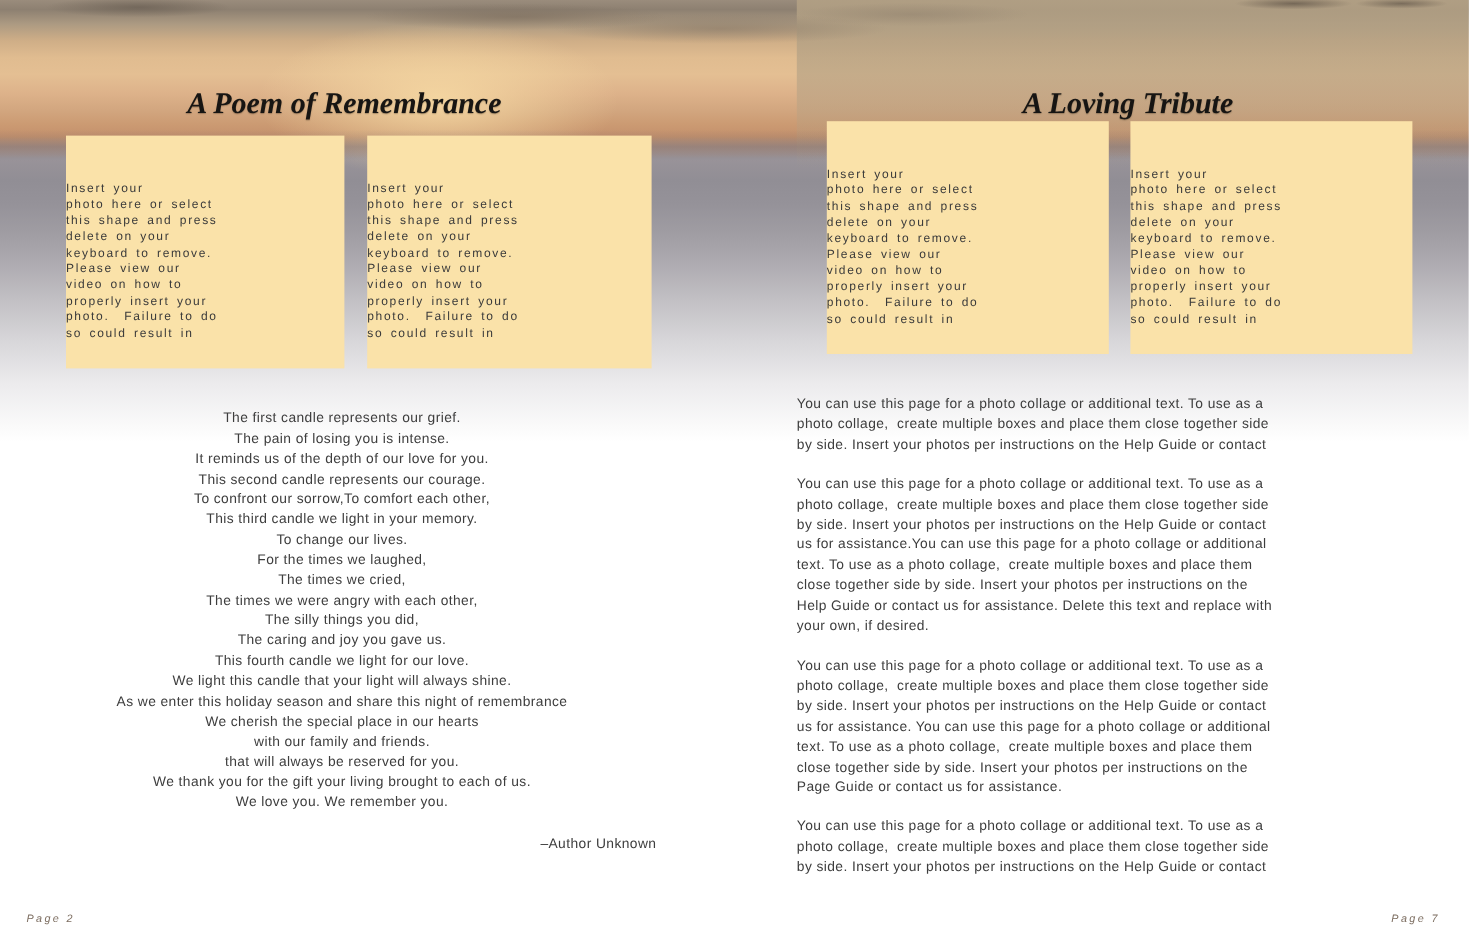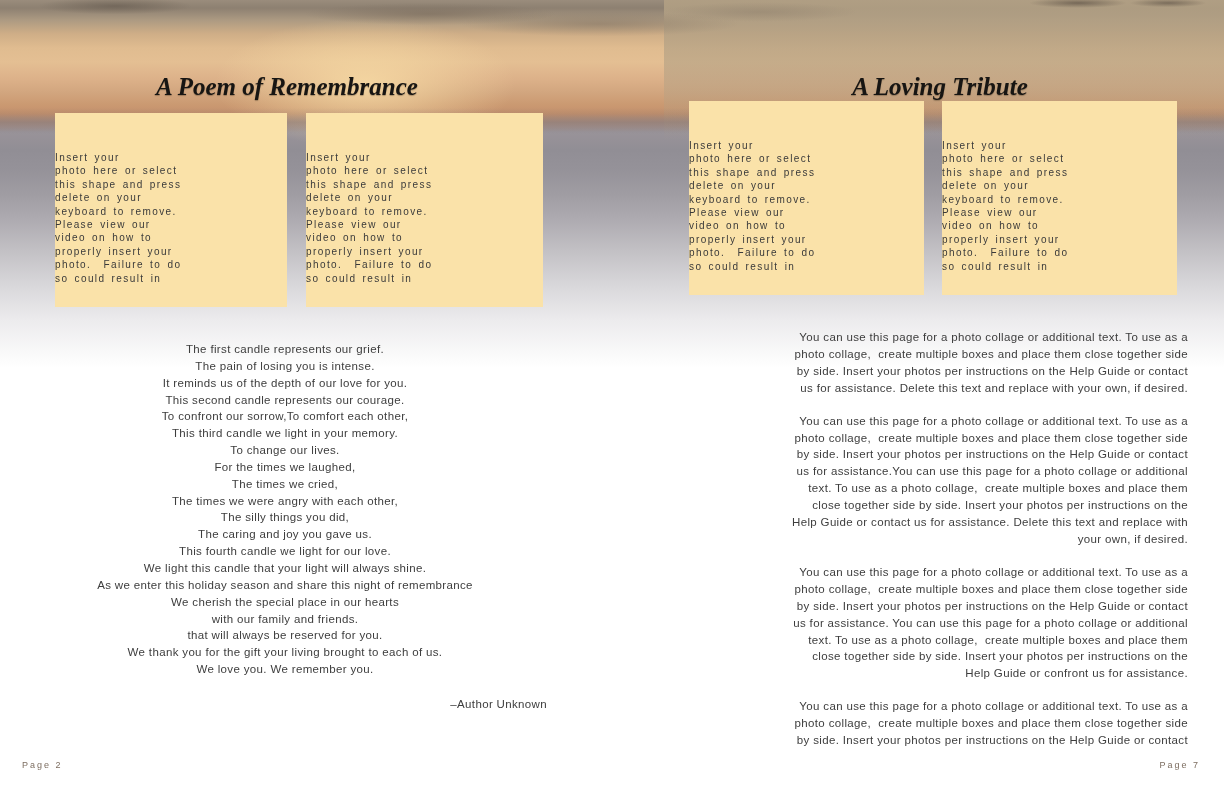--- a/index.html
+++ b/index.html
@@ -80,32 +80,33 @@
   }
   .attribution {
     margin-top: 18px;
     color: #3d3d3d;
     text-align: right;
   }
 
   
   .tribute-text {
     position: absolute; left: 664px; top: 329px; width: 524px;
-    text-align: right;
+    text-align: left;
     font-size: 11.5px; letter-spacing: 0.35px;
     line-height: 16.9px; color: #3d3d3d;
   }
   .para { margin: 0; }
   .para + .para { margin-top: 16px; }
 
   
   .pageno {
     position: absolute; top: 760px;
     font-size: 9px; letter-spacing: 2px;
     color: #7d6e61;
+    font-style: italic;
   }
   .pageno-left  { left: 22px; }
   .pageno-right { right: 24px; }
 </style>
 </head>
 <body>
 
 <div class="photo-banner">
   <div class="sun-glow"></div>
   <div class="tan-right"></div>
@@ -201,40 +202,39 @@
       <div class="line">photo.  Failure to do</div>
       <div class="line">so could result in</div>
     </div>
 </div>
 
 <div class="tribute-text">
     <div class="para">
       <div class="line">You can use this page for a photo collage or additional text. To use as a</div>
       <div class="line">photo collage,  create multiple boxes and place them close together side</div>
       <div class="line">by side. Insert your photos per instructions on the Help Guide or contact</div>
-      <div class="line">us for assistance. Delete this text and replace with your own, if desired.</div>
     </div>
     <div class="para">
       <div class="line">You can use this page for a photo collage or additional text. To use as a</div>
       <div class="line">photo collage,  create multiple boxes and place them close together side</div>
       <div class="line">by side. Insert your photos per instructions on the Help Guide or contact</div>
       <div class="line">us for assistance.You can use this page for a photo collage or additional</div>
       <div class="line">text. To use as a photo collage,  create multiple boxes and place them</div>
       <div class="line">close together side by side. Insert your photos per instructions on the</div>
       <div class="line">Help Guide or contact us for assistance. Delete this text and replace with</div>
       <div class="line">your own, if desired.</div>
     </div>
     <div class="para">
       <div class="line">You can use this page for a photo collage or additional text. To use as a</div>
       <div class="line">photo collage,  create multiple boxes and place them close together side</div>
       <div class="line">by side. Insert your photos per instructions on the Help Guide or contact</div>
       <div class="line">us for assistance. You can use this page for a photo collage or additional</div>
       <div class="line">text. To use as a photo collage,  create multiple boxes and place them</div>
       <div class="line">close together side by side. Insert your photos per instructions on the</div>
-      <div class="line">Help Guide or confront us for assistance.</div>
+      <div class="line">Page Guide or contact us for assistance.</div>
     </div>
     <div class="para">
       <div class="line">You can use this page for a photo collage or additional text. To use as a</div>
       <div class="line">photo collage,  create multiple boxes and place them close together side</div>
       <div class="line">by side. Insert your photos per instructions on the Help Guide or contact</div>
     </div>
   </div>
 
 <div class="pageno pageno-right">Page 7</div>
 

